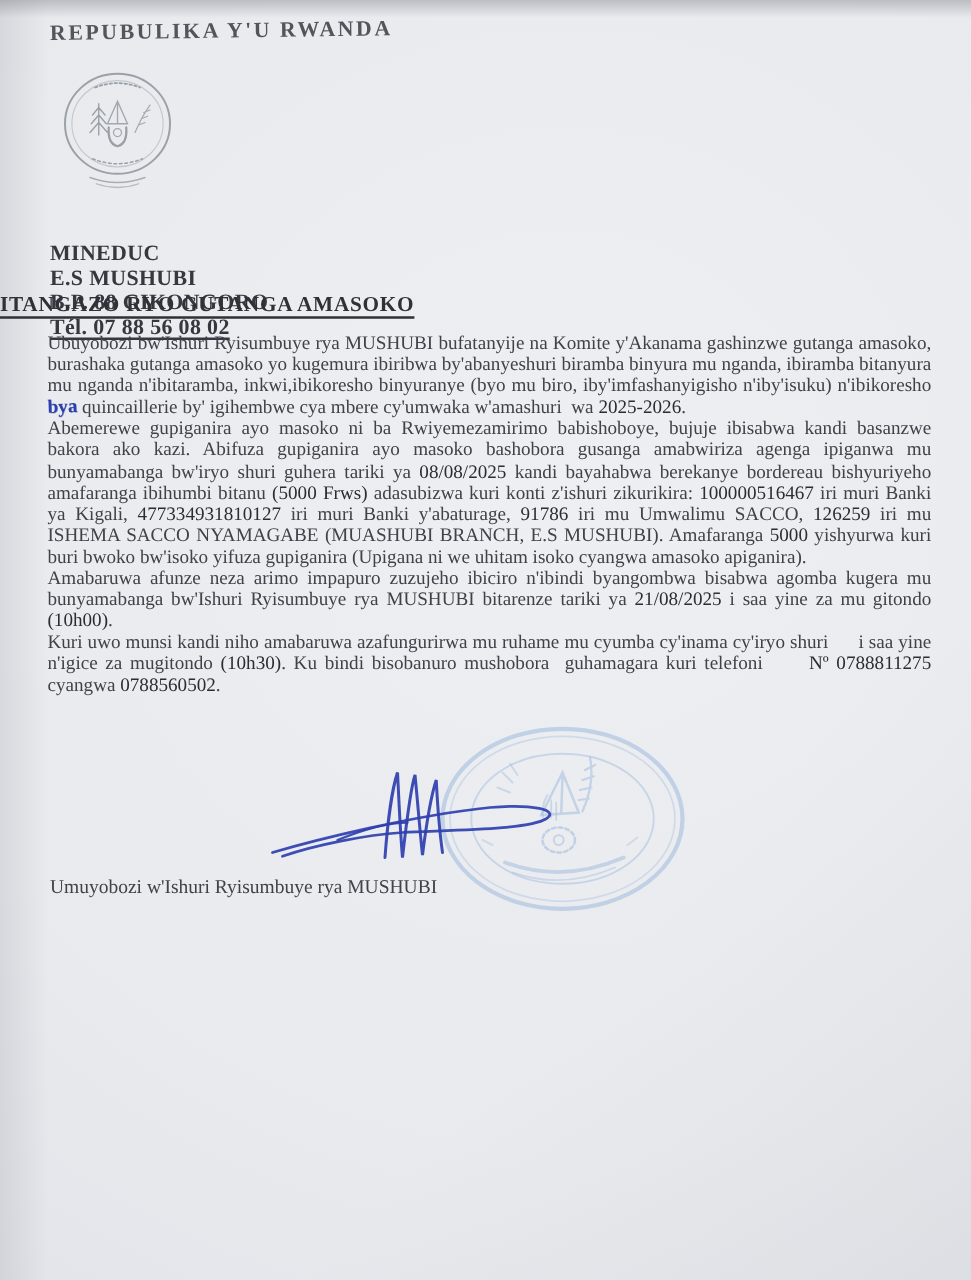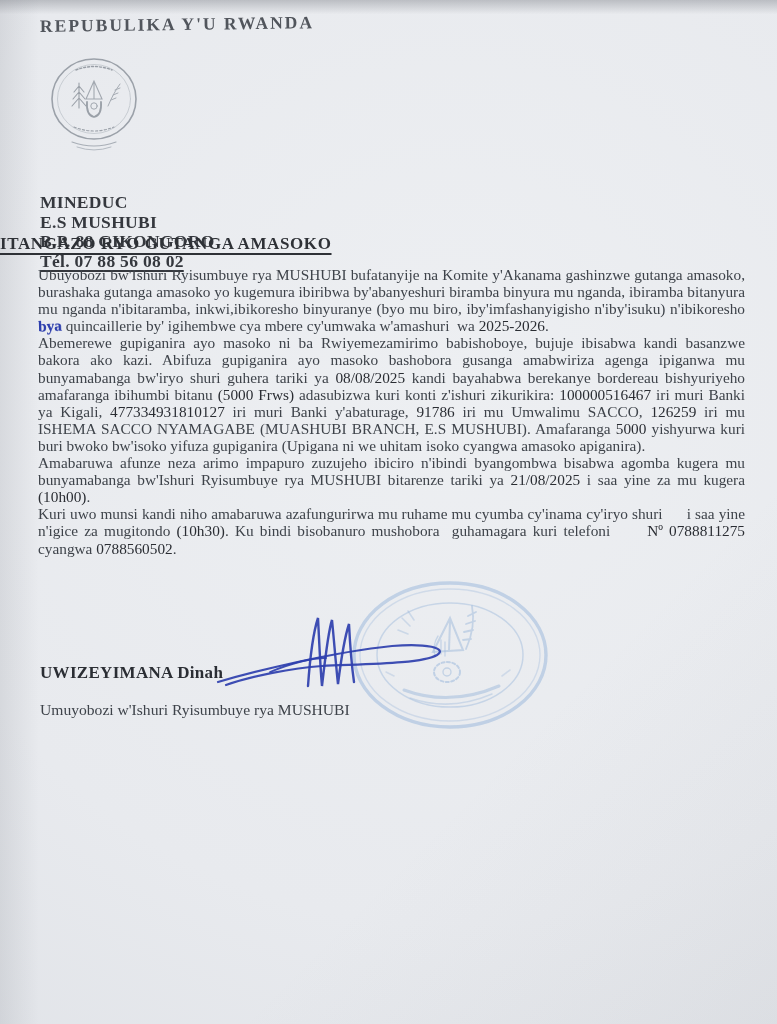--- a/index.html
+++ b/index.html
@@ -93,21 +93,21 @@
     <div class="org-line underlined">Tél. 07 88 56 08 02</div>
   </div>
 
   <div class="doc-title">
     <span class="u">ITANGAZO RYO GUTANGA AMASOKO</span>
   </div>
 
   <div class="body-text">
     <p><span class="seg-n">Ubuyobozi bw'Ishuri Ryisumbuye rya MUSHUBI bufatanyije na Komite y'Akanama gashinzwe gutanga amasoko, burashaka gutanga amasoko yo kugemura ibiribwa by'abanyeshuri biramba binyura mu nganda, ibiramba bitanyura mu nganda n'ibitaramba, inkwi,ibikoresho binyuranye (byo mu biro, iby'imfashanyigisho n'iby'isuku) n'ibikoresho</span><span class="seg-ink">bya</span><span class="seg-n"> quincaillerie by' igihembwe cya mbere cy'umwaka w'amashuri&nbsp; wa </span><span class="seg-b">2025-2026</span><span class="seg-n">.</span></p>
     <p><span class="seg-n">Abemerewe gupiganira ayo masoko ni ba Rwiyemezamirimo babishoboye, bujuje ibisabwa kandi basanzwe bakora ako kazi. Abifuza gupiganira ayo masoko bashobora gusanga amabwiriza agenga ipiganwa mu bunyamabanga bw'iryo shuri guhera tariki ya </span><span class="seg-b">08/08/2025</span><span class="seg-n"> kandi bayahabwa berekanye bordereau bishyuriyeho amafaranga ibihumbi bitanu </span><span class="seg-b">(5000 Frws)</span><span class="seg-n"> adasubizwa kuri konti z'ishuri zikurikira: </span><span class="seg-b">100000516467</span><span class="seg-n"> iri muri Banki ya Kigali, </span><span class="seg-b">477334931810127</span><span class="seg-n"> iri muri Banki y'abaturage, </span><span class="seg-b">91786</span><span class="seg-n"> iri mu Umwalimu SACCO, </span><span class="seg-b">126259</span><span class="seg-n"> iri mu ISHEMA SACCO NYAMAGABE (MUASHUBI BRANCH, E.S MUSHUBI). Amafaranga </span><span class="seg-b">5000</span><span class="seg-n"> yishyurwa kuri buri bwoko bw'isoko yifuza gupiganira (Upigana ni we uhitam isoko cyangwa amasoko apiganira).</span></p>
-    <p><span class="seg-n">Amabaruwa afunze neza arimo impapuro zuzujeho ibiciro n'ibindi byangombwa bisabwa agomba kugera mu bunyamabanga bw'Ishuri Ryisumbuye rya MUSHUBI bitarenze tariki ya </span><span class="seg-b">21/08/2025</span><span class="seg-n"> i saa yine za mu kugera </span><span class="seg-b">(10h00)</span><span class="seg-n">.</span></p>
+    <p><span class="seg-n">Amabaruwa afunze neza arimo impapuro zuzujeho ibiciro n'ibindi byangombwa bisabwa agomba kugera mu bunyamabanga bw'Ishuri Ryisumbuye rya MUSHUBI bitarenze tariki ya </span><span class="seg-b">21/08/2025</span><span class="seg-n"> i saa yine za mu gitondo </span><span class="seg-b">(10h00)</span><span class="seg-n">.</span></p>
     <p><span class="seg-n">Kuri uwo munsi kandi niho amabaruwa azafungurirwa mu ruhame mu cyumba cy'inama cy'iryo shuri&nbsp;&nbsp;&nbsp;&nbsp;&nbsp; i saa yine n'igice za mugitondo </span><span class="seg-b">(10h30)</span><span class="seg-n">. Ku bindi bisobanuro mushobora&nbsp; guhamagara kuri telefoni&nbsp;&nbsp;&nbsp;&nbsp;&nbsp; </span><span class="seg-b">Nº 0788811275</span><span class="seg-n"> cyangwa </span><span class="seg-b">0788560502</span><span class="seg-n">.</span></p>
   </div>
 
 
   <svg class="stamp" width="202" height="154" viewBox="0 0 202 154">
     <ellipse cx="100" cy="77" rx="96" ry="72" stroke-width="3.4" opacity="0.55"></ellipse>
     <ellipse cx="100" cy="77" rx="90" ry="66" stroke-width="1.4" opacity="0.35"></ellipse>
     <ellipse cx="100" cy="77" rx="73" ry="52" stroke-width="1.5" opacity="0.45"></ellipse>
     <path d="M100,40 L83,74 L113,72 Z M100,43 L99,72" stroke-width="2" opacity="0.5"></path>
     <path d="M122,28 C125,44 121,60 116,71 M118,38 L126,34 M116,46 L125,43 M114,54 L123,52 M113,62 L121,61" stroke-width="1.8" opacity="0.5"></path>
@@ -119,16 +119,15 @@
     <path d="M60,120 Q100,134 142,116" stroke-width="1.5" opacity="0.4"></path>
     <path d="M36,94 L44,98 M160,92 L152,98" stroke-width="1.6" opacity="0.35"></path>
   </svg>
 
   <svg class="signature" width="240" height="92" viewBox="0 0 240 92">
     <path d="M96,78 C98,50 102,22 106,10 C107,28 108,56 110,78 C113,52 116,24 120,12 C122,32 124,58 126,76 C129,52 133,28 137,16 C138,36 140,60 142,74" stroke-width="2.4"></path>
     <path d="M6,74 C40,64 120,44 180,38 C214,35 236,40 225,47 C210,56 150,56 110,58 C80,60 40,68 14,77" stroke-width="2.2"></path>
     <path d="M58,64 C80,55 100,50 114,50" stroke-width="1.8"></path>
   </svg>
 
-  <div class="signer-name">UWIZEYIMANA Dinah</div>
   <div class="signer-role">Umuyobozi w'Ishuri Ryisumbuye rya MUSHUBI</div>
 
 </div>
 
 </body></html>

